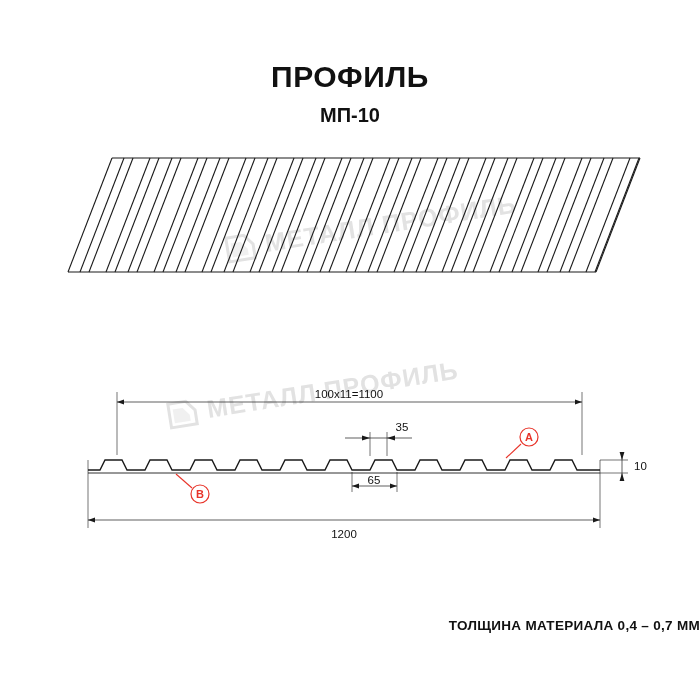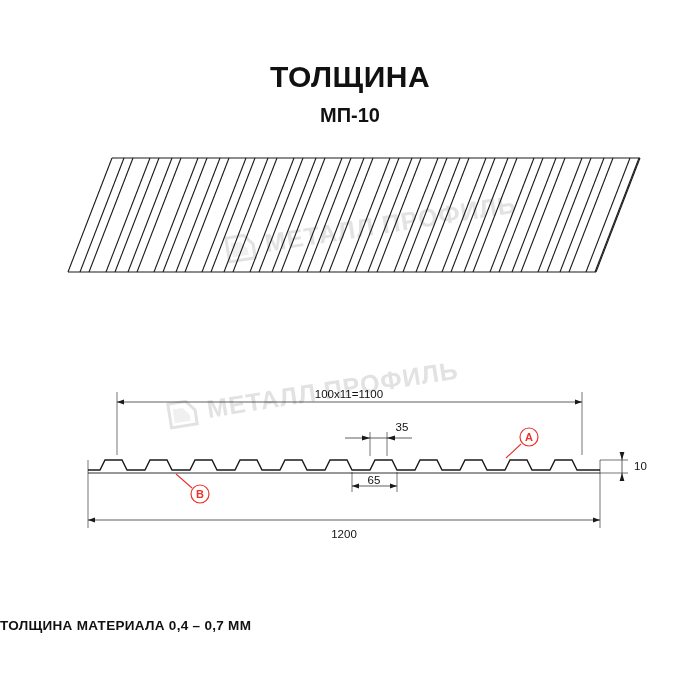--- a/index.html
+++ b/index.html
@@ -39,21 +39,21 @@
     text-align: center;
     font-size: 20px;
     font-weight: bold;
     color: #111111;
   }
   .footnote {
     position: absolute;
     top: 618px;
     left: 0;
     width: 700px;
-    text-align: left;
+    text-align: right;
     font-size: 13.5px;
     font-weight: bold;
     letter-spacing: 0.3px;
     color: #111111;
   }
   svg.layer {
     position: absolute;
     left: 0;
     top: 0;
   }
@@ -74,21 +74,21 @@
     font-size: 11px;
     font-weight: bold;
     fill: #e8342a;
   }
 </style>
 </head>
 <body>
 
 <div class="page">
 
-  <div class="title">ТОЛЩИНА</div>
+  <div class="title">ПРОФИЛЬ</div>
   <div class="subtitle">МП-10</div>
 
   <svg class="layer" width="700" height="700" viewBox="0 0 700 700">
 
     <g transform="translate(228,252) rotate(-9)">
       <g>
         <path d="M0,-14 L18,-14 L26,-4 L26,10 L0,10 Z" fill="none" stroke="#e2e2e2" stroke-width="3"></path>
         <path d="M4,-8 L14,-8 L20,0 L20,6 L4,6 Z" fill="#e2e2e2" opacity="0.5"></path>
       </g>
       <text class="wm-text" x="38" y="6">МЕТАЛЛ ПРОФИЛЬ</text>

